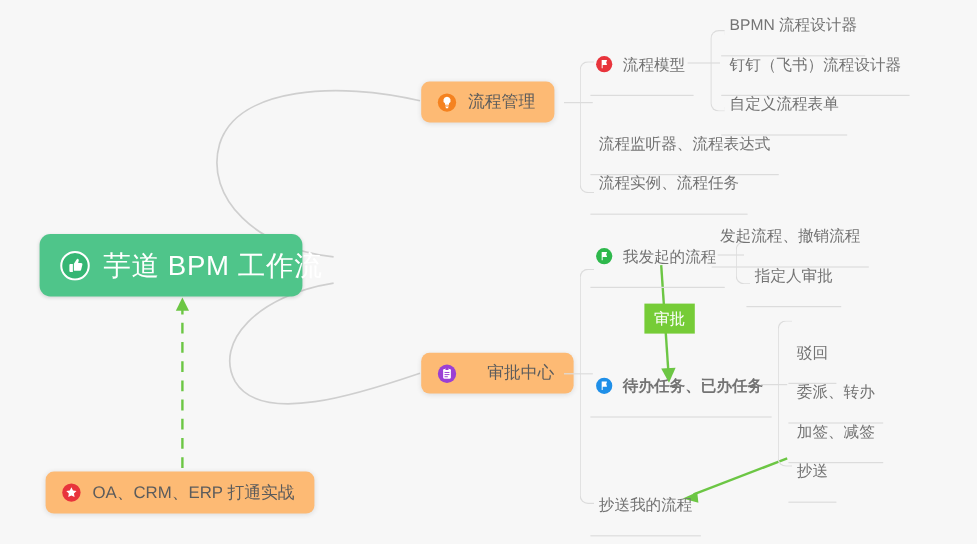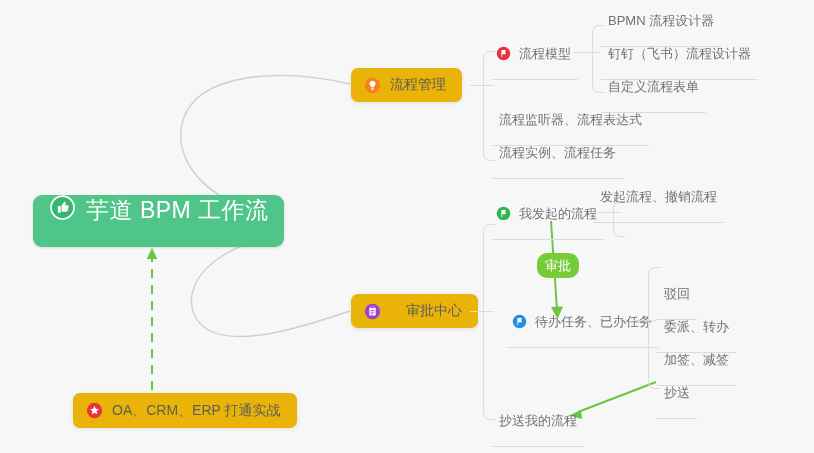--- a/index.html
+++ b/index.html
@@ -24,41 +24,42 @@
     width: 814px;
     height: 453px;
     pointer-events: none;
   }
 
   
   .root-node {
     position: absolute;
     left: 33px;
     top: 195px;
-    width: 251px;
+    width: 219px;
     height: 52px;
     background: #4fc58a;
     border-radius: 9px;
     box-shadow: 0 1px 3px rgba(0,0,0,0.13);
     display: flex;
+    align-items: center;
     padding-left: 17px;
     box-sizing: border-box;
   }
   .root-label {
     color: #ffffff;
     font-size: 23px;
     letter-spacing: 0.5px;
     margin-left: 11px;
     white-space: nowrap;
   }
 
   
   .branch-node {
     position: absolute;
-    background: #eab308;
+    background: #fdba74;
     border-radius: 7px;
     box-shadow: 0 1px 4px rgba(0,0,0,0.10);
     display: flex;
     align-items: center;
     padding: 0 16px 0 13px;
     height: 34px;
     box-sizing: border-box;
     white-space: nowrap;
   }
   .branch-label {
@@ -98,21 +99,21 @@
   .stub {
     position: absolute;
     border-top: 1px solid #dcdcdc;
     height: 0;
   }
 
   
   .badge {
     position: absolute;
     background: #76cc37;
-    border-radius: 10px;
+    border-radius: 0;
     color: #ffffff;
     font-size: 13px;
     padding: 5px 8px;
     line-height: 15px;
     white-space: nowrap;
     z-index: 5;
   }
 
   
   .icon {
@@ -152,21 +153,21 @@
     <span class="icon">
       <svg width="25" height="25" viewBox="0 0 24 24">
         <circle cx="12" cy="12" r="11" fill="#35b673" stroke="#ffffff" stroke-width="1.6"></circle>
         <path d="M8.4 10.6h1.9V17H8.4a.9.9 0 0 1-.9-.9v-4.6c0-.5.4-.9.9-.9z" fill="#ffffff"></path>
         <path d="M11.1 10.3l2.2-3.4c.3-.5 1-.6 1.4-.2.3.2.4.6.3 1l-.5 2.1h2.4c.7 0 1.2.6 1 1.3l-1 4c-.1.5-.6.9-1.1.9h-4.7v-5.7z" fill="#ffffff"></path>
       </svg>
     </span>
     <span class="root-label">芋道 BPM 工作流</span>
   </div>
 
-  <div class="branch-node" style="left:38px; top:393px; height:35px;margin-left:35px;">
+  <div class="branch-node" style="left:38px; top:393px; height:35px;">
     <span class="icon">
       <svg width="17" height="17" viewBox="0 0 20 20">
         <circle cx="10" cy="10" r="9" fill="#e8343c"></circle>
         <path d="M10 4.8l1.55 3.15 3.48.5-2.52 2.45.6 3.46L10 12.73l-3.11 1.63.6-3.46-2.52-2.45 3.48-.5z" fill="#ffffff"></path>
       </svg>
     </span>
     <span class="branch-label">OA、CRM、ERP 打通实战</span>
   </div>
 
   <div class="branch-node" style="left:351px; top:68px;">
@@ -230,22 +231,23 @@
         <path d="M7.2 5.6v9h1.1v-3.6h4.4c.3 0 .5-.3.4-.6L12.2 8l.9-2.1c.1-.3-.1-.6-.4-.6H7.2z" fill="#ffffff"></path>
       </svg>
     </span>
     <span class="leaf-text">我发起的流程</span>
   </div>
 
   <div class="stub" style="left:598px; top:212px; width:22px;"></div>
   <div class="bracket" style="left:613px; top:201px; width:12px; height:36px;"></div>
 
   <div class="leaf" style="left:593px; top:187px;">发起流程、撤销流程</div>
-
-  <div class="leaf with-icon" style="left:508px; top:312px;">
+  <div class="leaf" style="left:622px; top:220px;">指定人审批</div>
+
+  <div class="leaf with-icon" style="left:492px; top:312px;font-weight:bold;">
     <span class="icon">
       <svg width="15" height="15" viewBox="0 0 20 20">
         <circle cx="10" cy="10" r="9" fill="#1f8fe8"></circle>
         <path d="M7.2 5.6v9h1.1v-3.6h4.4c.3 0 .5-.3.4-.6L12.2 8l.9-2.1c.1-.3-.1-.6-.4-.6H7.2z" fill="#ffffff"></path>
       </svg>
     </span>
     <span class="leaf-text">待办任务、已办任务</span>
   </div>
 
   <div class="stub" style="left:634px; top:320px; width:22px;"></div>

